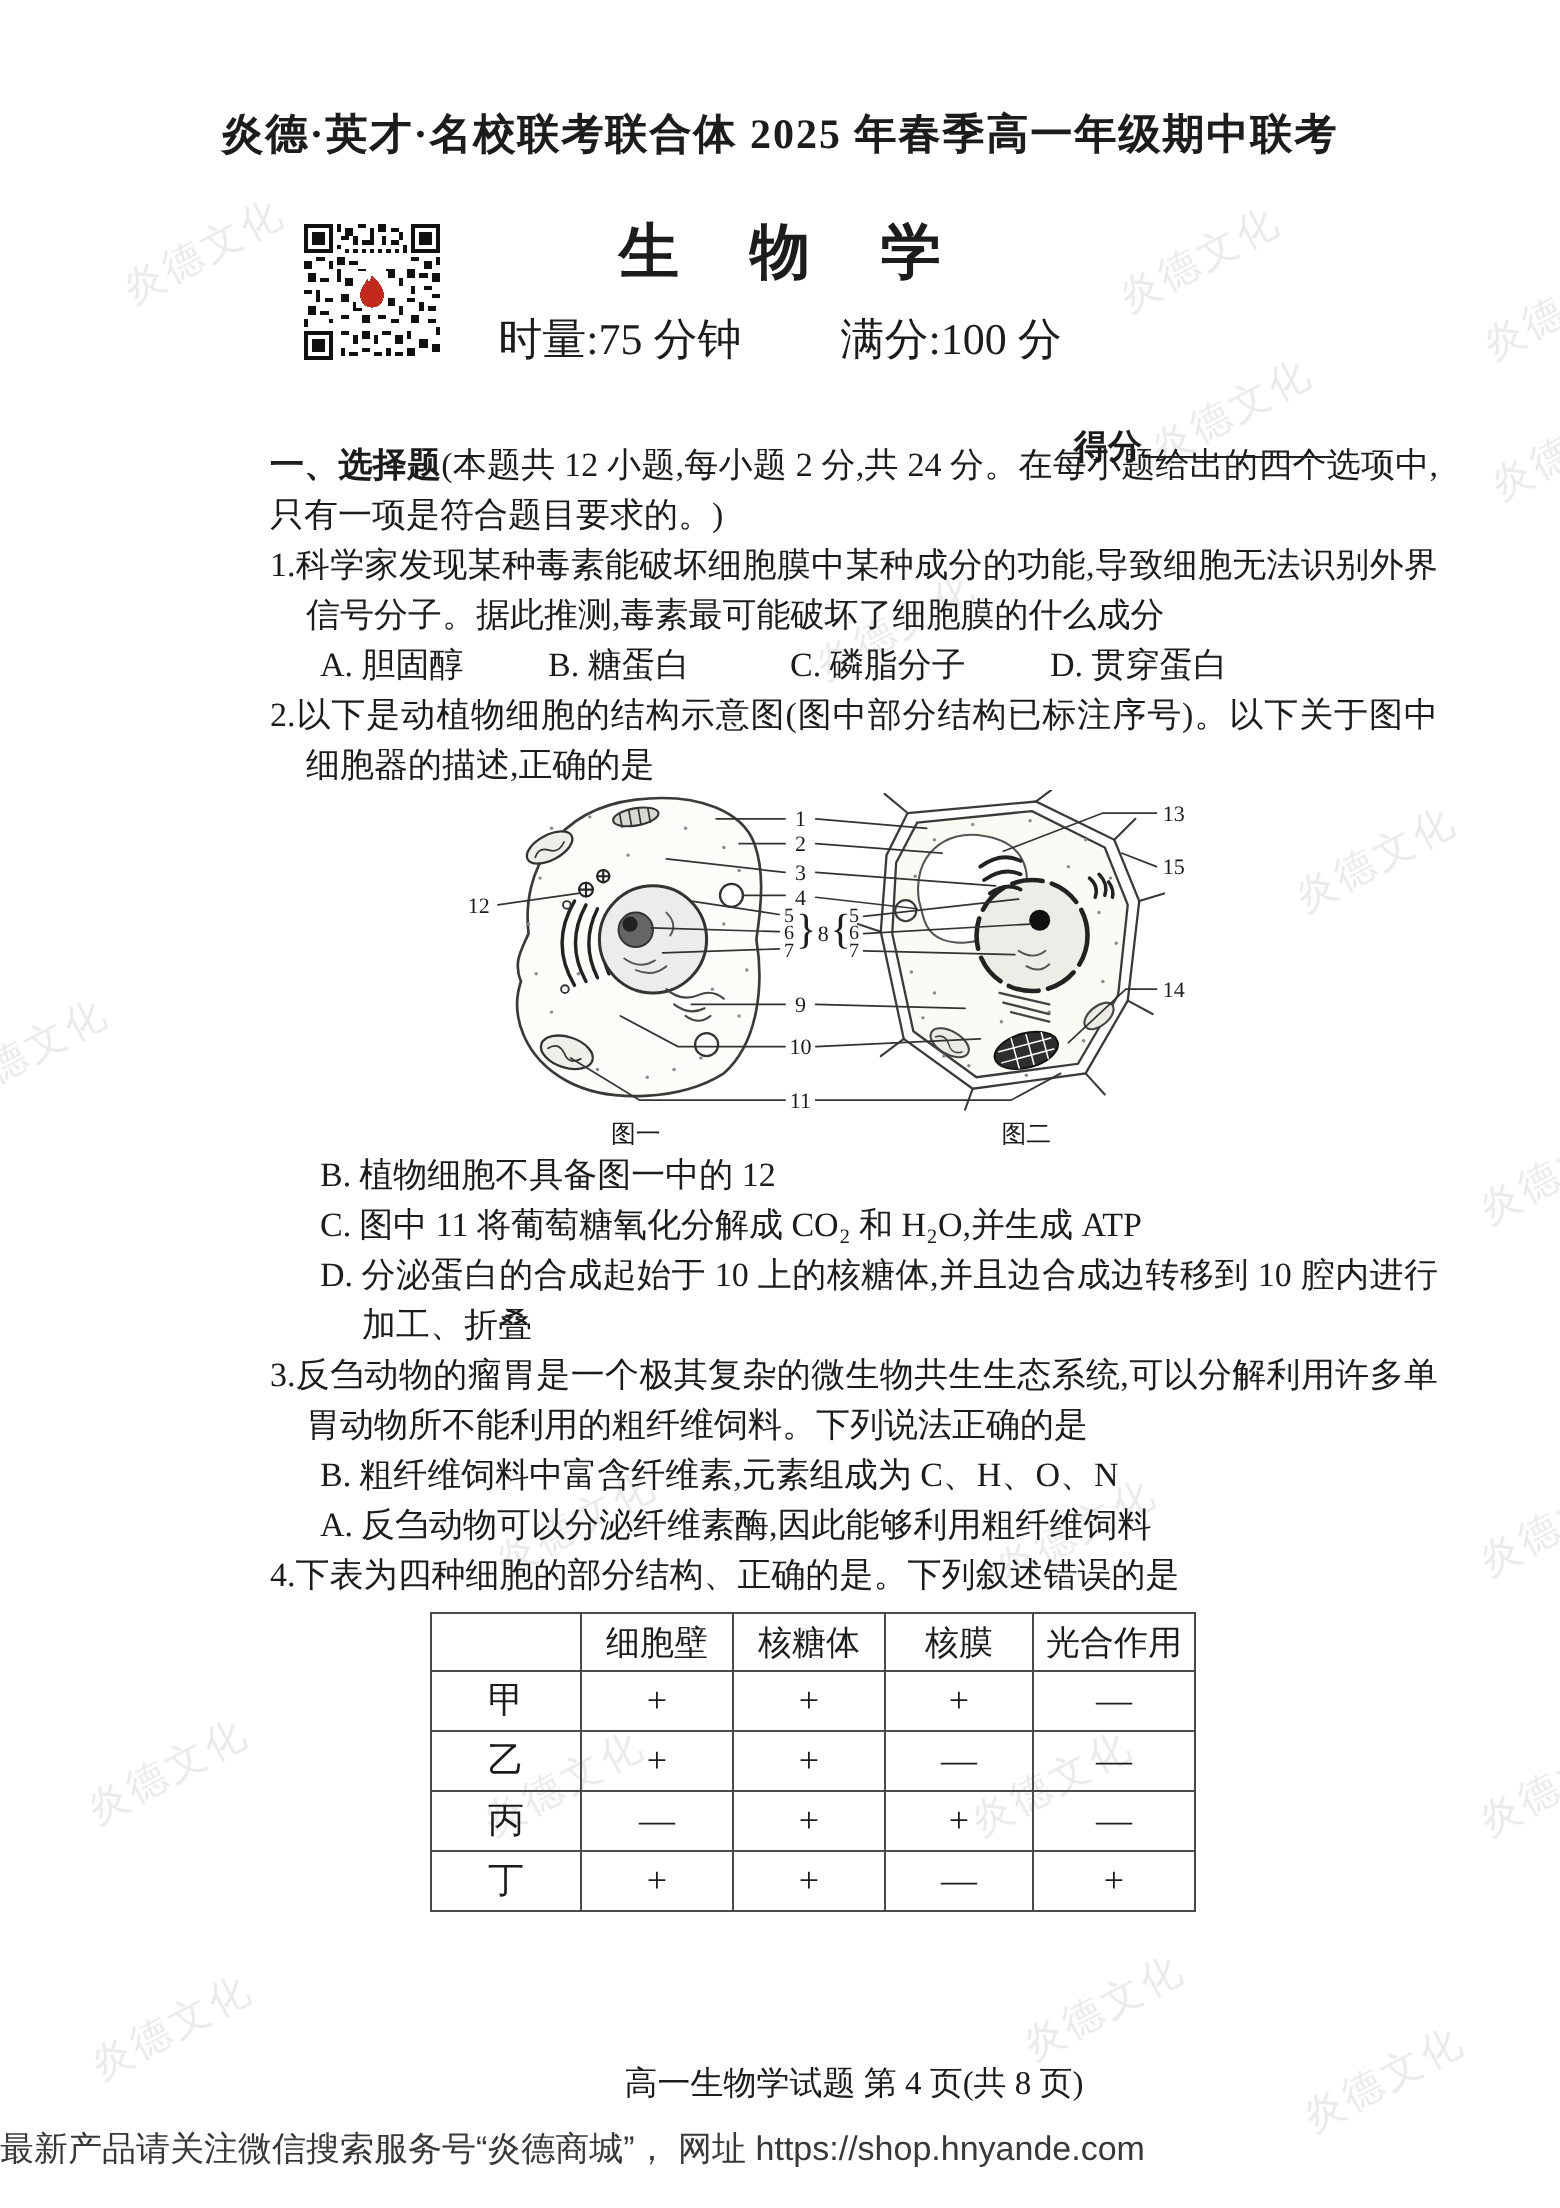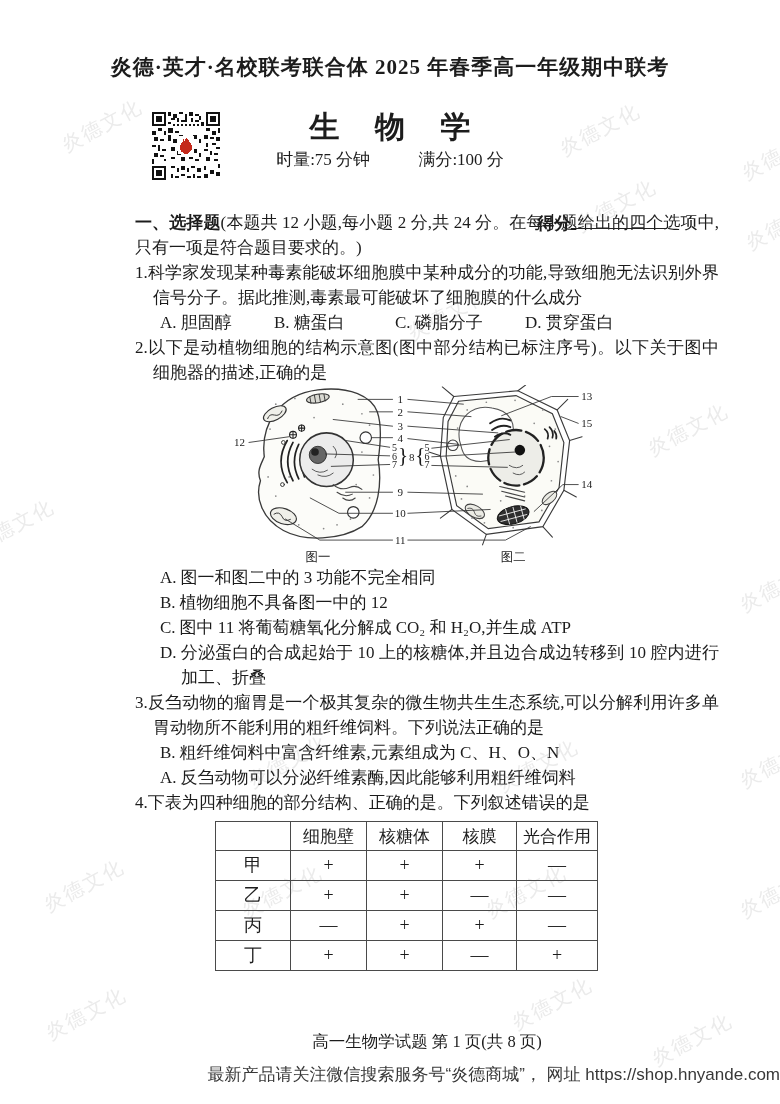--- a/index.html
+++ b/index.html
@@ -15,21 +15,21 @@
   .layer{position:relative;z-index:1;border-radius:10px;}
   .paper-title{
     padding-top:52px;text-align:center;font-size:21px;font-weight:bold;
     line-height:30px;letter-spacing:1px;
   }
   .qr{position:absolute;left:152px;top:112px;}
   .subject{
     margin-top:24px;text-align:center;font-size:30px;font-weight:bold;
     letter-spacing:14px;text-indent:14px;line-height:42px;
   }
-  .meta{text-align:center;font-size:17px;line-height:24px;}
+  .meta{margin-top:10px;text-align:center;font-size:22px;line-height:24px;}
   .meta span{margin:0 22px;}
   .score{position:absolute;left:537px;top:192px;font-size:17px;font-weight:bold;margin-top:20px;}
   .score-line{display:inline-block;width:96px;height:15px;border-bottom:1.5px solid #222;}
   .content-col{margin:38px 0 0 135px;width:584px;font-size:17px;line-height:25px;text-align:justify;}
   .sec b{font-weight:bold;}
   .stem{padding-left:18px;text-indent:-18px;margin:0;}
   .q1opts{display:flex;padding-left:25px;}
   .q1opts .o1{width:114px;}
   .q1opts .o2{width:121px;}
   .q1opts .o3{width:130px;}
@@ -46,21 +46,21 @@
   }
   table.info th{height:28px;}
   table.info td{height:29px;font-size:18px;}
   .c0{width:74px;} .c1{width:75px;} .c2{width:75px;} .c3{width:73px;} .c4{width:80px;}
   .page-footer{
     position:absolute;top:1031px;left:135px;width:584px;z-index:1;
     text-align:center;font-size:16.5px;
   }
   .promo{
     position:absolute;top:1063px;left:0;width:780px;z-index:1;
-    text-align:right;font-size:17px;color:#383838;
+    text-align:left;font-size:17px;color:#383838;
     font-family:"Liberation Sans","DejaVu Sans",sans-serif;
   }
   svg text{font-family:"Liberation Serif","DejaVu Serif",serif;}
 </style>
 </head>
 <body>
 
 <span class="wm" style="left:58px;top:112px">炎德文化</span>
 <span class="wm" style="left:556px;top:116px">炎德文化</span>
 <span class="wm" style="left:738px;top:140px">炎德文化</span>
@@ -410,21 +410,20 @@
           <text x="14" y="64">12</text>
           <text x="377" y="16">13</text>
           <text x="377" y="44">15</text>
           <text x="377" y="108">14</text>
           <text x="96" y="184" font-size="13">图一</text>
           <text x="300" y="184" font-size="13">图二</text>
         </g>
       </svg>
     </div>
 
-    <p class="opt"><span class="olabel">A.</span><span>图一和图二中的 3 功能不完全相同</span></p>
     <p class="opt"><span class="olabel">B.</span><span>植物细胞不具备图一中的 12</span></p>
     <p class="opt"><span class="olabel">C.</span><span>图中 11 将葡萄糖氧化分解成 CO₂ 和 H₂O,并生成 ATP</span></p>
     <p class="opt"><span class="olabel">D.</span><span>分泌蛋白的合成起始于 10 上的核糖体,并且边合成边转移到 10 腔内进行加工、折叠</span></p>
 
     <p class="stem">
       <span>3.</span><span>反刍动物的瘤胃是一个极其复杂的微生物共生生态系统,可以分解利用许多单胃动物所不能利用的粗纤维饲料。下列说法正确的是</span>
     </p>
     <p class="opt"><span class="olabel">B.</span><span>粗纤维饲料中富含纤维素,元素组成为 C、H、O、N</span></p>
     <p class="opt"><span class="olabel">A.</span><span>反刍动物可以分泌纤维素酶,因此能够利用粗纤维饲料</span></p>
 
@@ -467,16 +466,16 @@
         <td>+</td>
         <td>+</td>
         <td>—</td>
         <td>+</td>
       </tr>
     </tbody>
       </table>
 
   </div>
 
-  <div class="page-footer">高一生物学试题 第 1 页(共 8 页)</div>
+  <div class="page-footer">高一生物学试题 第 4 页(共 8 页)</div>
   <div class="promo">最新产品请关注微信搜索服务号“炎德商城”， 网址 https://shop.hnyande.com</div>
 
 </div>
 
 </body></html>

